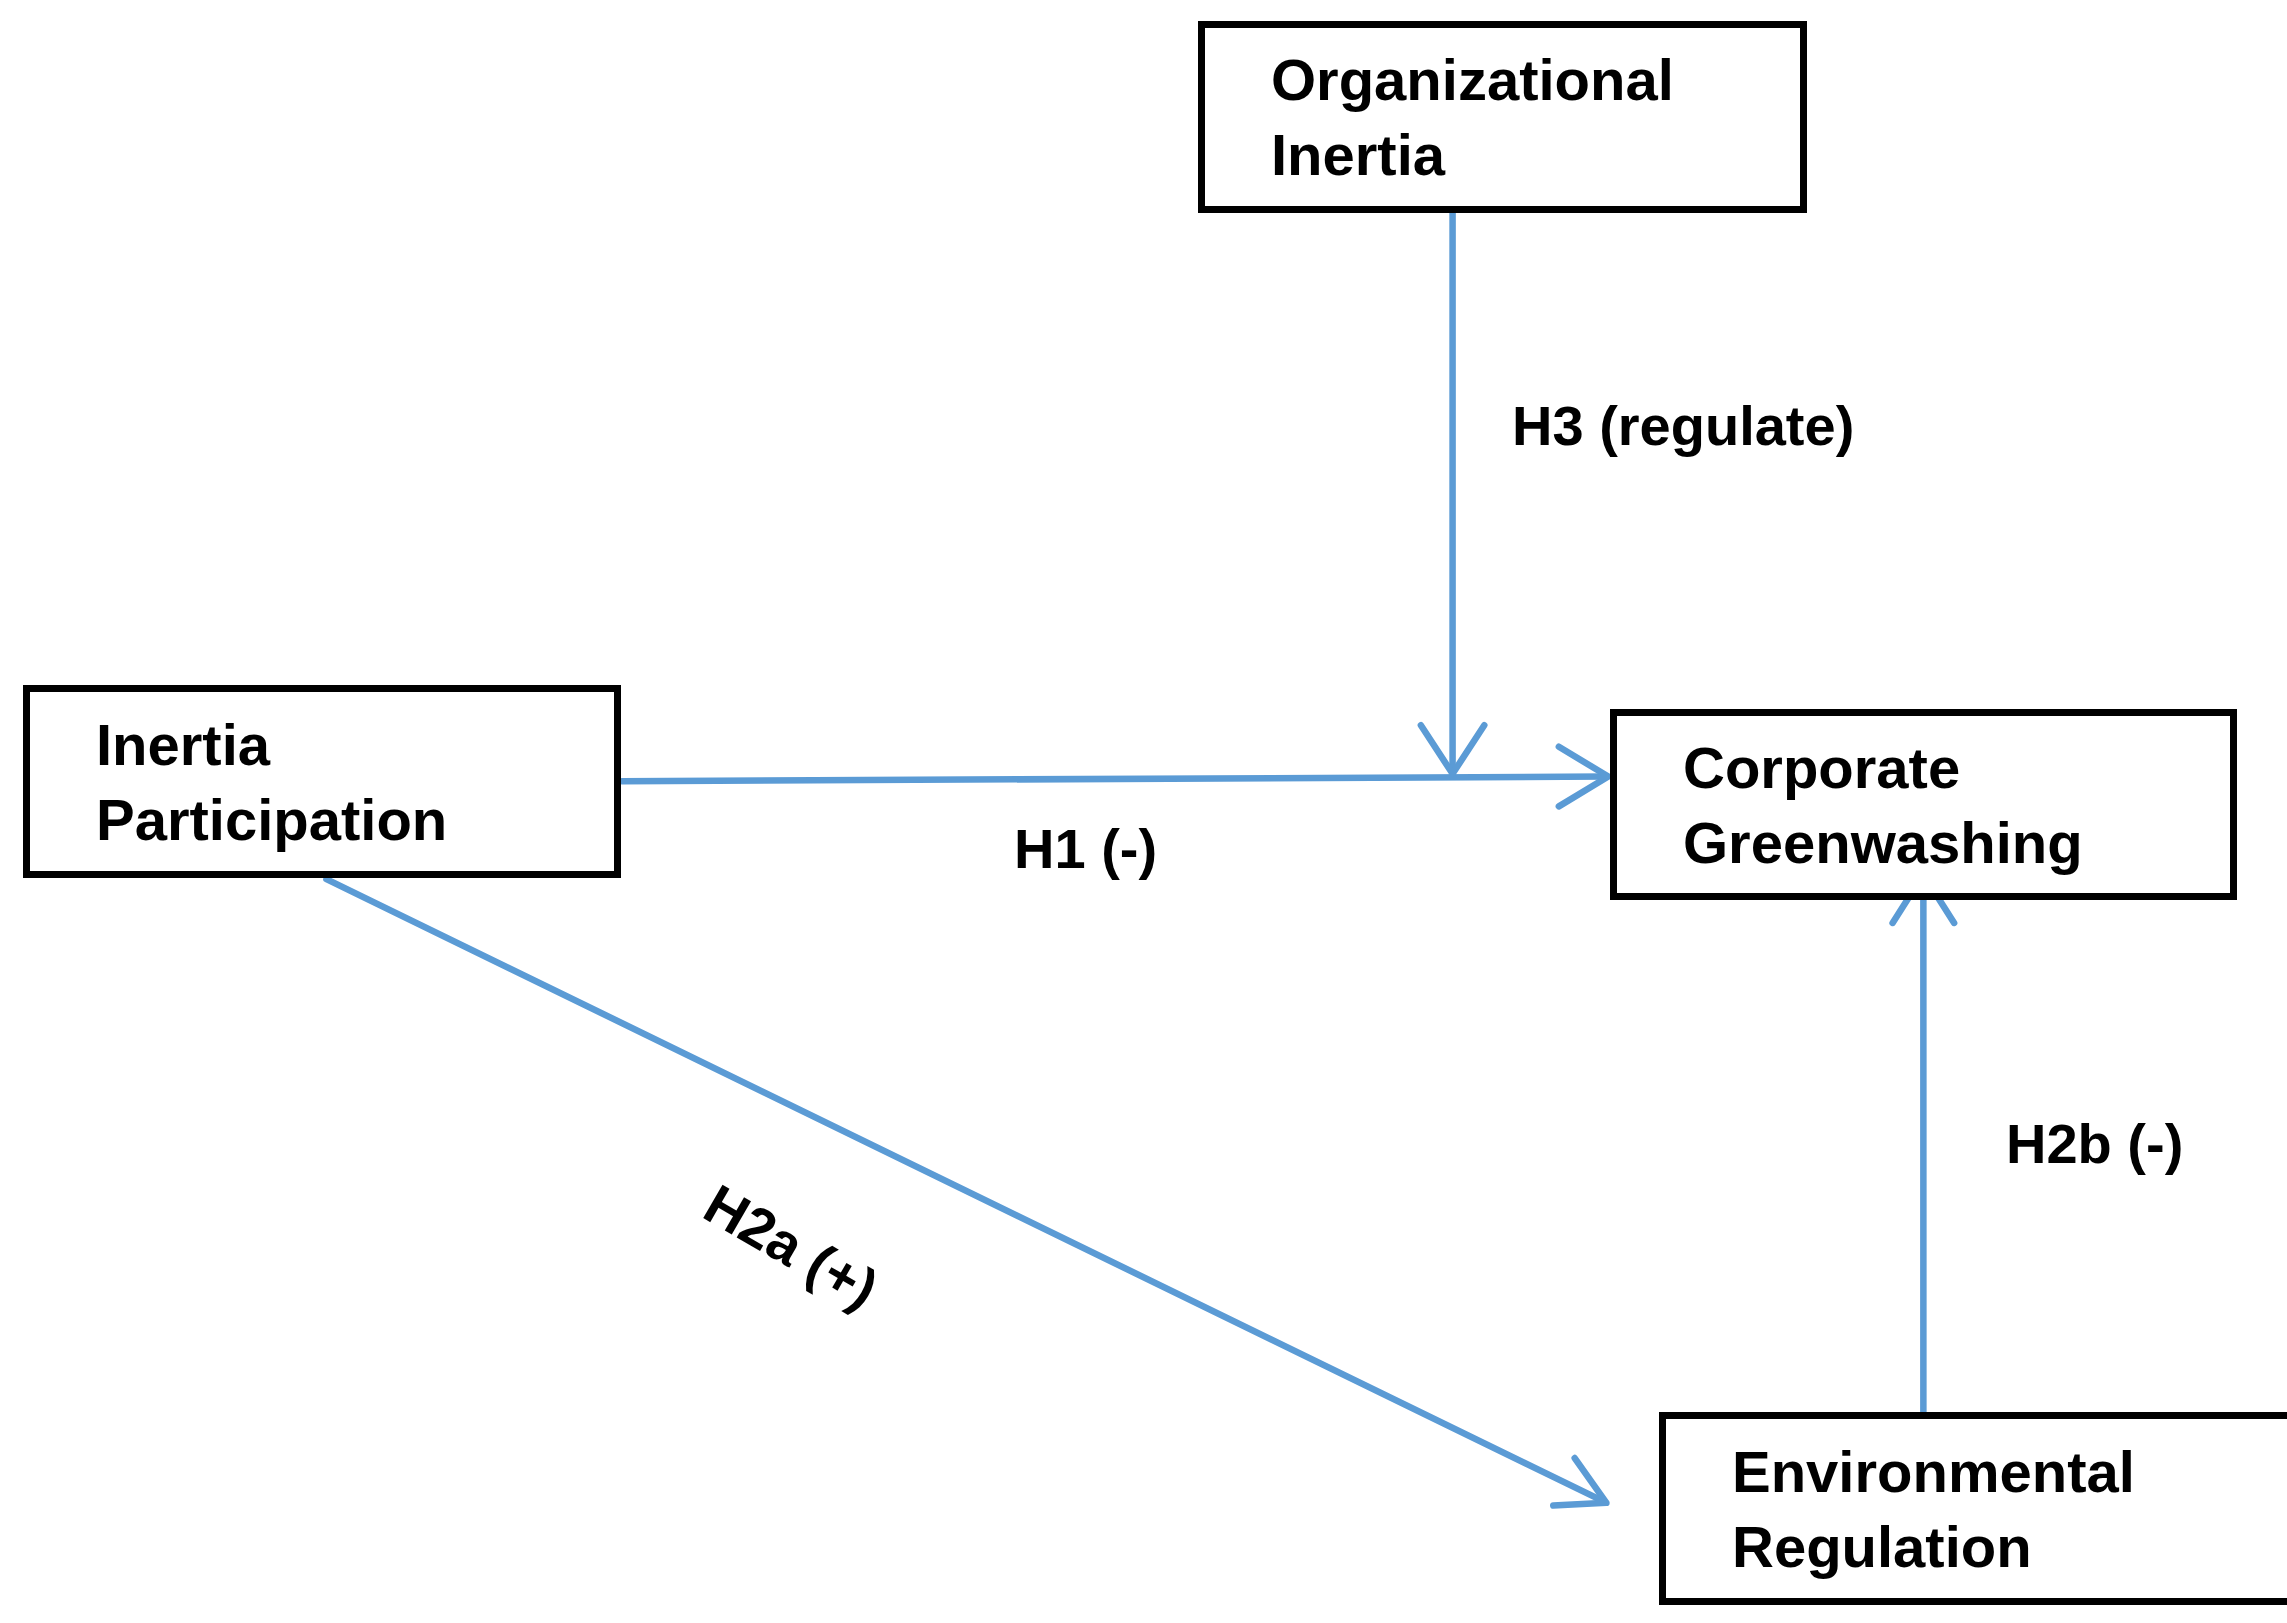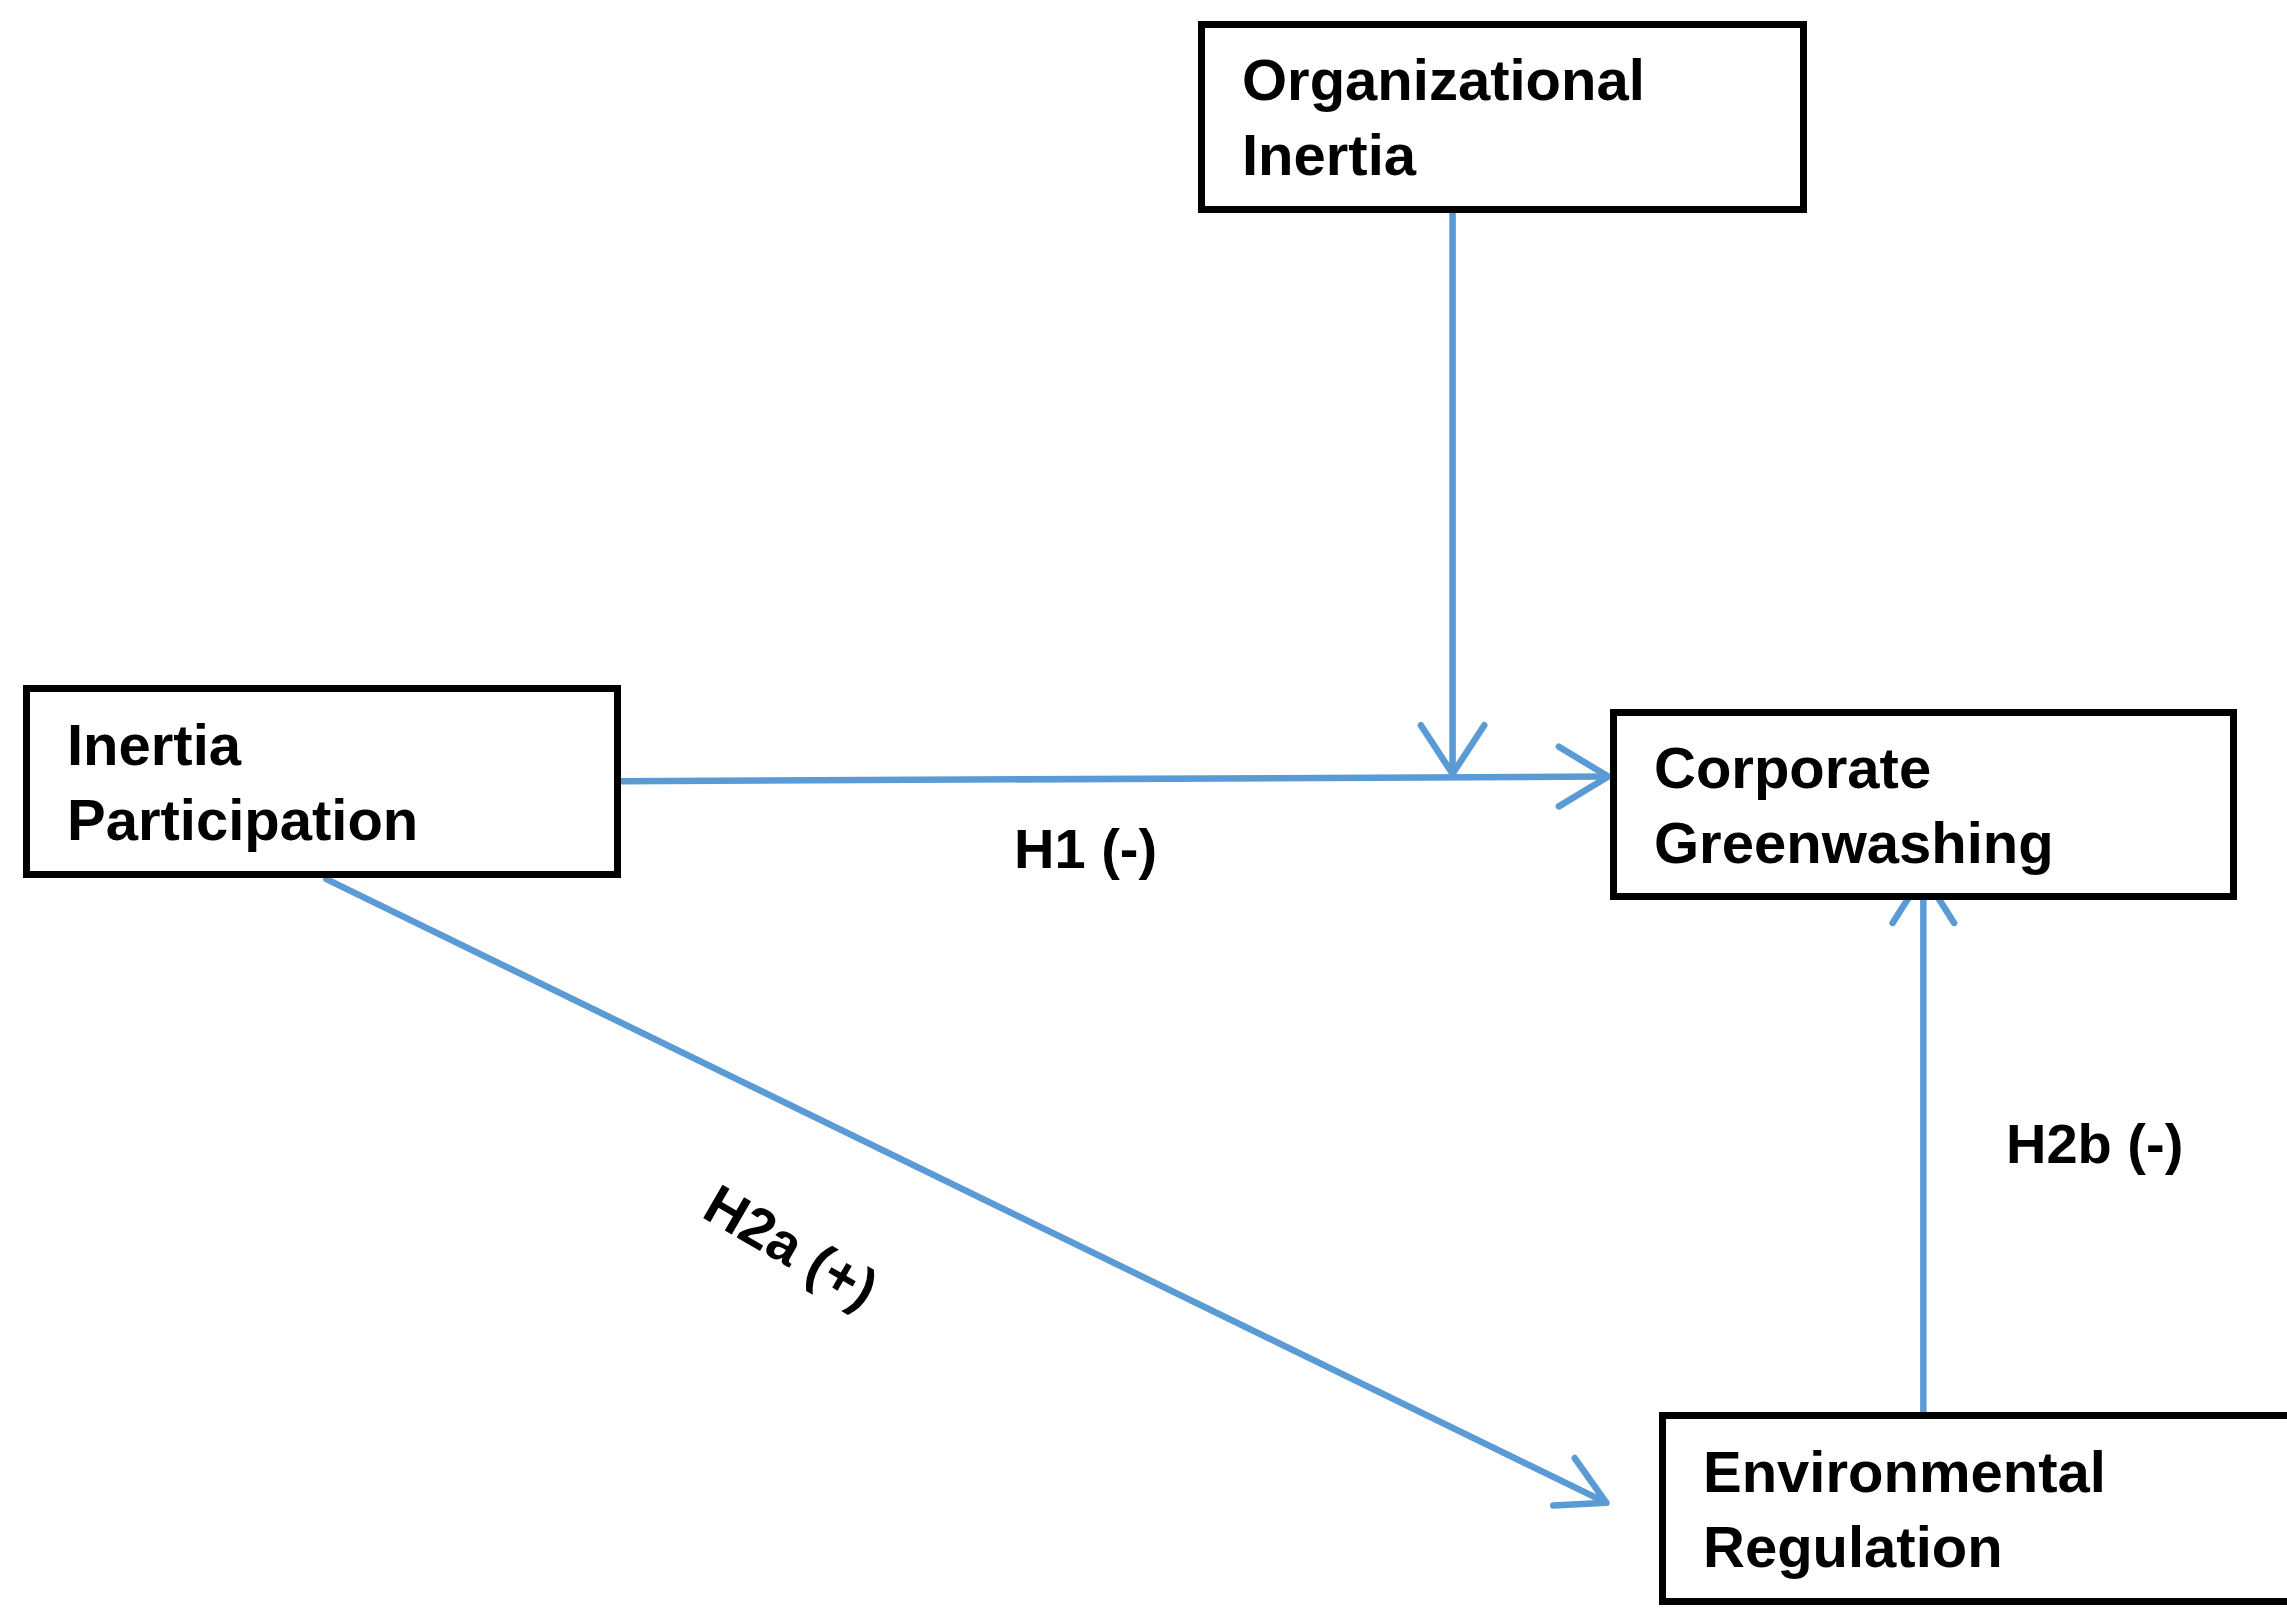--- a/index.html
+++ b/index.html
@@ -23,21 +23,21 @@
   }
   .node {
     position: absolute;
     box-sizing: border-box;
     border: 7.5px solid #000000;
     background: #ffffff;
     display: flex;
     flex-direction: column;
     justify-content: center;
     align-items: flex-start;
-    padding-left: 37px;
+    padding-left: 66px;
     padding-right: 9.3px;
   }
   .node-label {
     font-size: 58px;
     font-weight: 700;
     color: #000000;
     line-height: 75px;
     letter-spacing: 0px;
   }
   #node-organizational-inertia { left: 1198px; top: 20.5px;  width: 609px; height: 192px; }
@@ -93,19 +93,20 @@
   <div class="node" id="node-corporate-greenwashing">
     <div class="node-label">Corporate Greenwashing</div>
   </div>
 
   <div class="node" id="node-environmental-regulation">
     <div class="node-label">Environmental Regulation</div>
   </div>
 
   <div class="edge-label" id="label-h1">H1 (-)</div>
 
+  <div class="edge-label" id="label-h3">H3 (regulate)</div>
 
   <div class="edge-label" id="label-h2a">H2a (+)</div>
 
   <div class="edge-label" id="label-h2b">H2b (-)</div>
 
 </div>
 
 
 </body></html>

